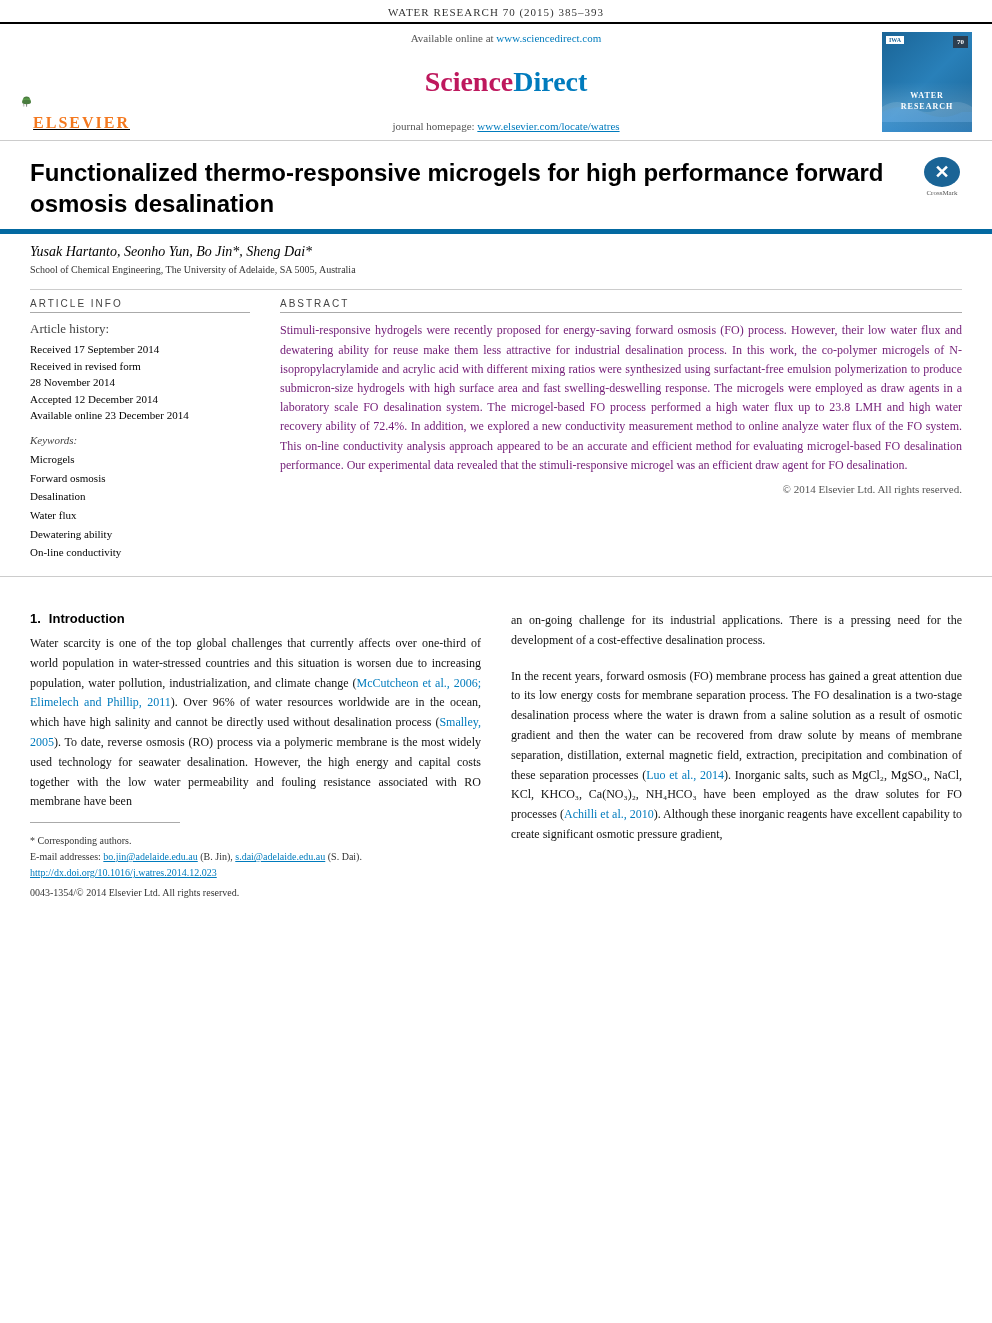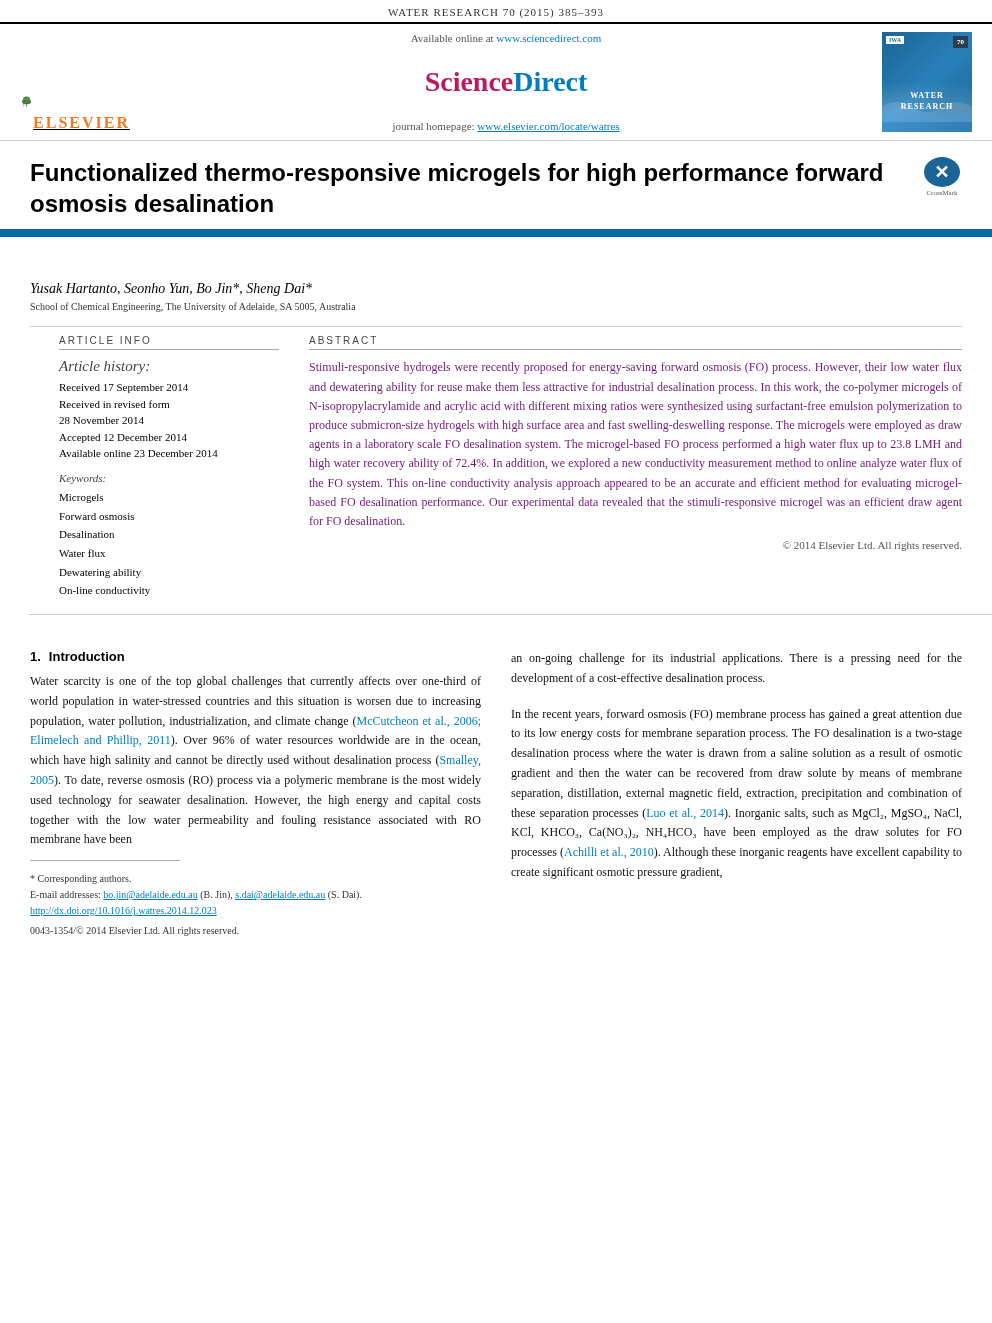--- a/index.html
+++ b/index.html
@@ -131,21 +131,21 @@
       background: #fff;
       color: #1a6496;
       font-size: 6px;
       font-weight: bold;
       padding: 1px 3px;
     }
 
     
     .article-title-section {
       padding: 16px 30px 10px;
-      border-bottom: 8px solid #0369a1;
+      border-bottom: 5px solid #0369a1;
       display: flex;
       align-items: flex-start;
       justify-content: space-between;
     }
     .article-main-title {
       font-size: 24px;
       font-weight: bold;
       font-family: Arial, sans-serif;
       line-height: 1.3;
       flex: 1;
@@ -175,21 +175,20 @@
     .crossmark-label {
       font-size: 7px;
       color: #555;
       margin-top: 2px;
       text-align: center;
     }
 
     
     .authors-section {
       padding: 10px 30px 6px;
-      margin-top: 34px;
     }
     .authors-names {
       font-style: italic;
       font-size: 14px;
     }
     .authors-affil {
       font-size: 10px;
       color: #333;
       margin-top: 4px;
     }
@@ -202,21 +201,20 @@
     }
 
     
     .two-col {
       display: flex;
       padding: 0 30px;
       gap: 30px;
       border-bottom: 1px solid #ccc;
       padding-bottom: 14px;
       margin-bottom: 14px;
-      margin-left: 29px;
     }
     .left-col {
       width: 220px;
       min-width: 220px;
     }
     .right-col {
       flex: 1;
     }
 
     .section-label {
@@ -224,23 +222,22 @@
       letter-spacing: 2px;
       text-transform: uppercase;
       font-family: Arial, sans-serif;
       color: #444;
       border-bottom: 1px solid #aaa;
       padding-bottom: 3px;
       margin-bottom: 8px;
     }
 
     .article-history-label {
-      font-size: 15px;
+      font-size: 13px;
       color: #444;
-      font-style: italic;
       margin-bottom: 4px;
     }
     .article-history-item {
       font-size: 11px;
       line-height: 1.5;
     }
     .keywords-label {
       font-size: 11px;
       color: #444;
       font-style: italic;

